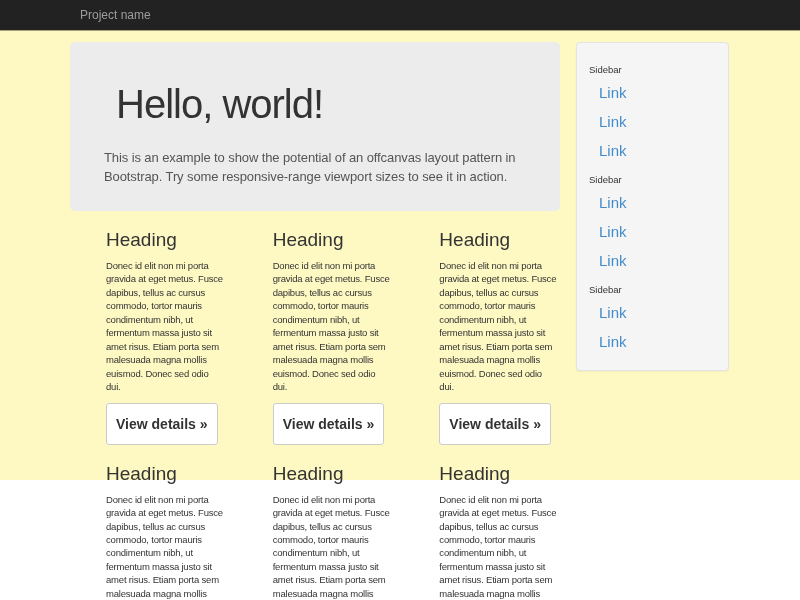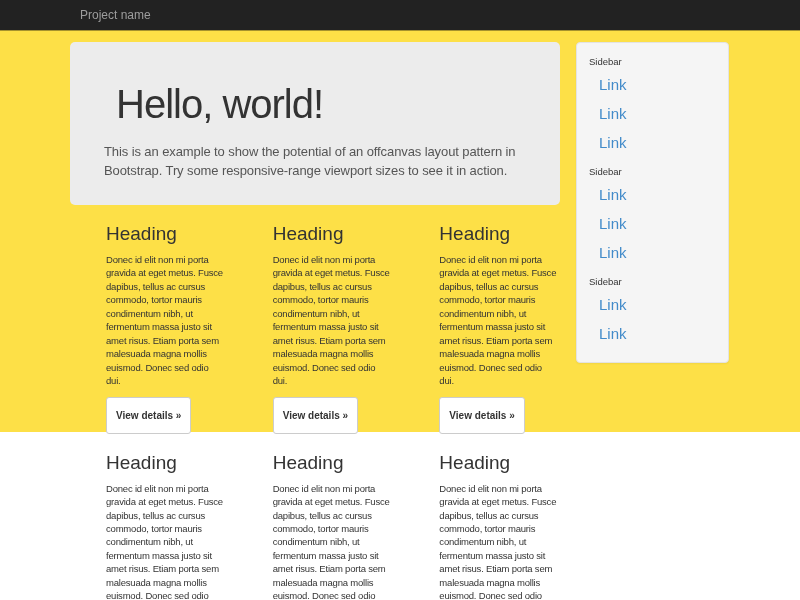--- a/index.html
+++ b/index.html
@@ -4,21 +4,21 @@
 <style>
   * { box-sizing: border-box; }
   html, body { margin: 0; padding: 0; }
   body {
     width: 800px; height: 600px;
     background: #fff;
     font-family: "Liberation Sans", sans-serif;
     color: #333;
     overflow: hidden;
   }
-  .screen { width: 800px; height: 432px; background: #fde047; }
+  .screen { width: 800px; height: 480px; background: #fef9c3; }
 
   
   .navbar {
     height: 30px;
     background: #222222;
     box-shadow: 0 1px 0 rgba(0,0,0,0.35);
   }
   .nav-inner {
     width: 680px; height: 100%;
     margin: 0 auto;
@@ -52,21 +52,21 @@
     padding: 28px 32px 24px 34px;
   }
   .jumbotron h1 {
     font-size: 40px; font-weight: normal;
     letter-spacing: -1px;
     margin: 12px; color: #333;
   }
   .jumbotron .lead {
     font-size: 13px; line-height: 1.45;
     letter-spacing: -0.1px;
-    color: #555; margin: 16px 0 0 0;
+    color: #555; margin: 22px 0 0 0;
     max-width: 432px;
   }
 
   
   .cols-row { display: flex; padding-left: 10px; }
   .card { flex: 1; padding-right: 13px; margin-left: 36px; }
   .card h2 {
     font-size: 19px; font-weight: normal;
     margin: 18px 0 8px 0; color: #333;
   }
@@ -74,34 +74,34 @@
     font-size: 9.5px; line-height: 1.42;
     letter-spacing: -0.2px;
     margin: 0 0 9px 0; color: #333;
   }
   .btn {
     display: inline-block;
     background: #ffffff;
     border: 1px solid #cccccc;
     border-radius: 3px;
     padding: 12px 9px;
-    font-size: 10px; font-weight: bold;
+    font-size: 14px; font-weight: bold;
     color: #333;
     font-family: "Liberation Sans", sans-serif;
     cursor: pointer;
   }
 
   
   .sidebar {
     margin: 12px 0 0 6px;
     width: 153px;
     background: #f5f5f5;
     border: 1px solid #e3e3e3;
     border-radius: 4px;
-    padding: 4px 0 14px 0;
+    padding: 12px 0 14px 0;
     box-shadow: 0 1px 2px rgba(0,0,0,0.05);
   }
   .sec-title {
     font-size: 9.5px; color: #333;
     padding: 9px 12px 3px 12px;
   }
   .slink {
     display: block;
     font-size: 15px; color: #428bca;
     padding: 6px 12px 6px 22px;

